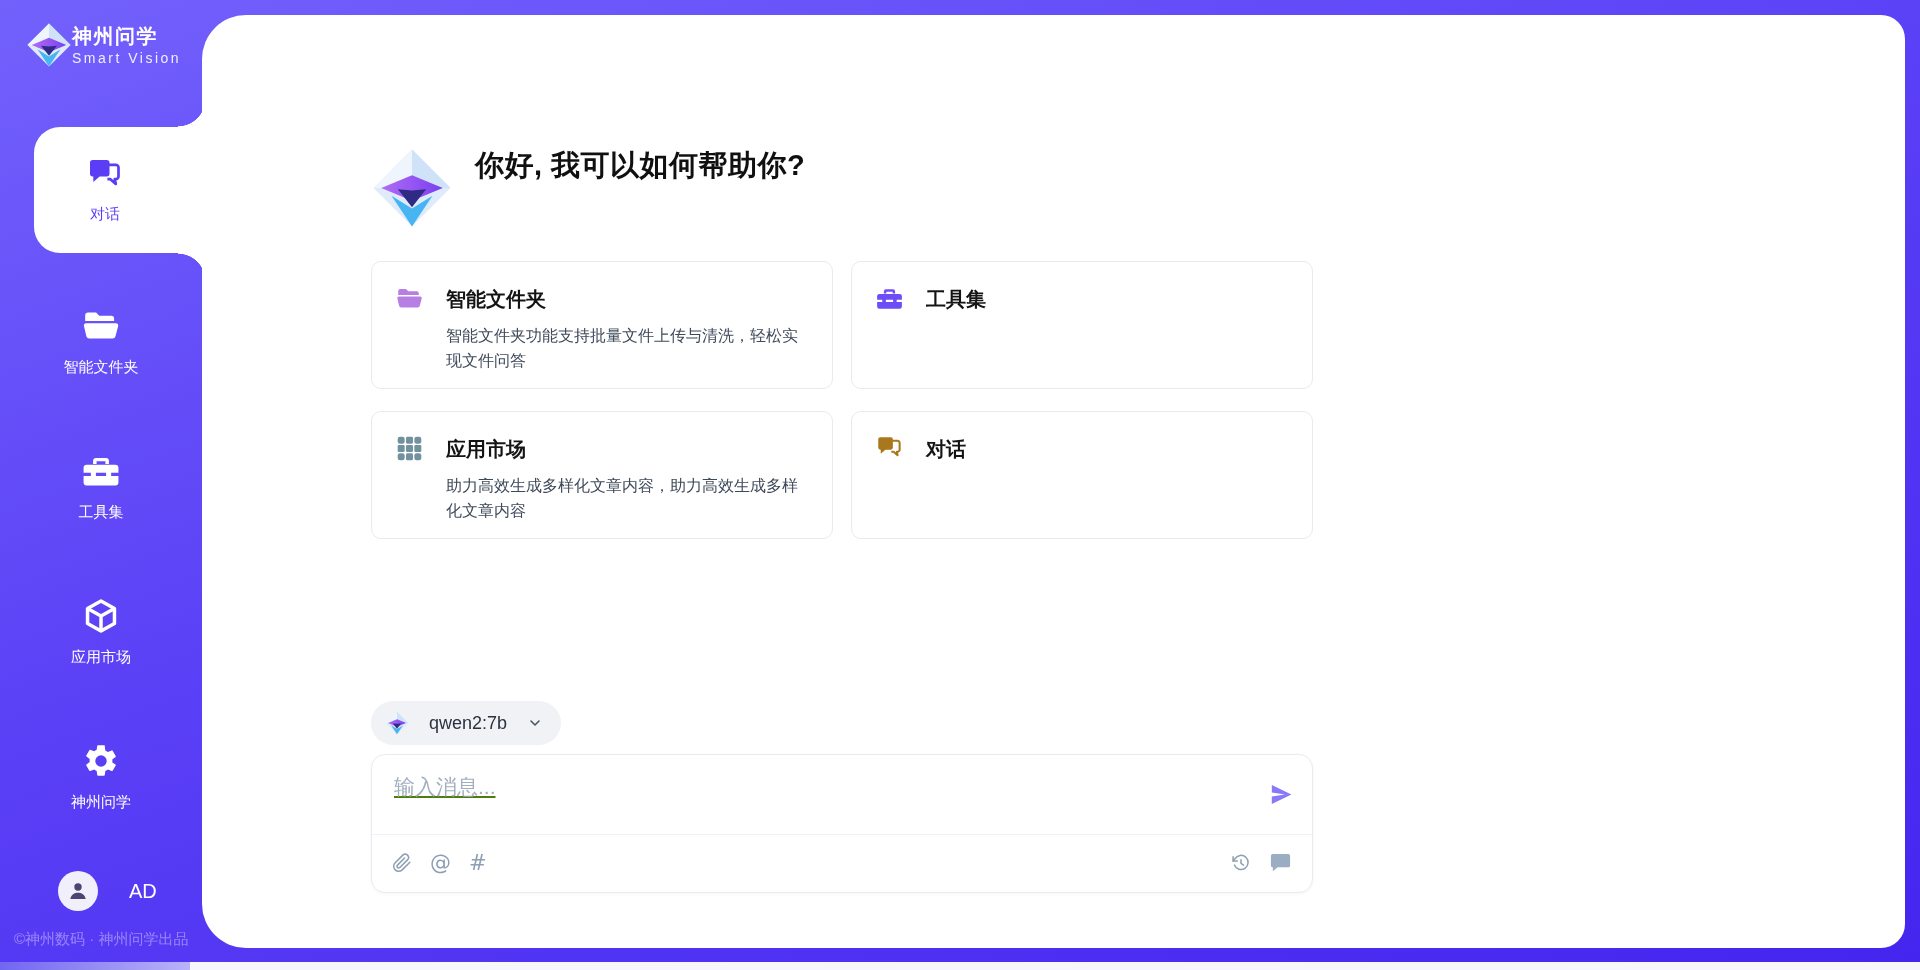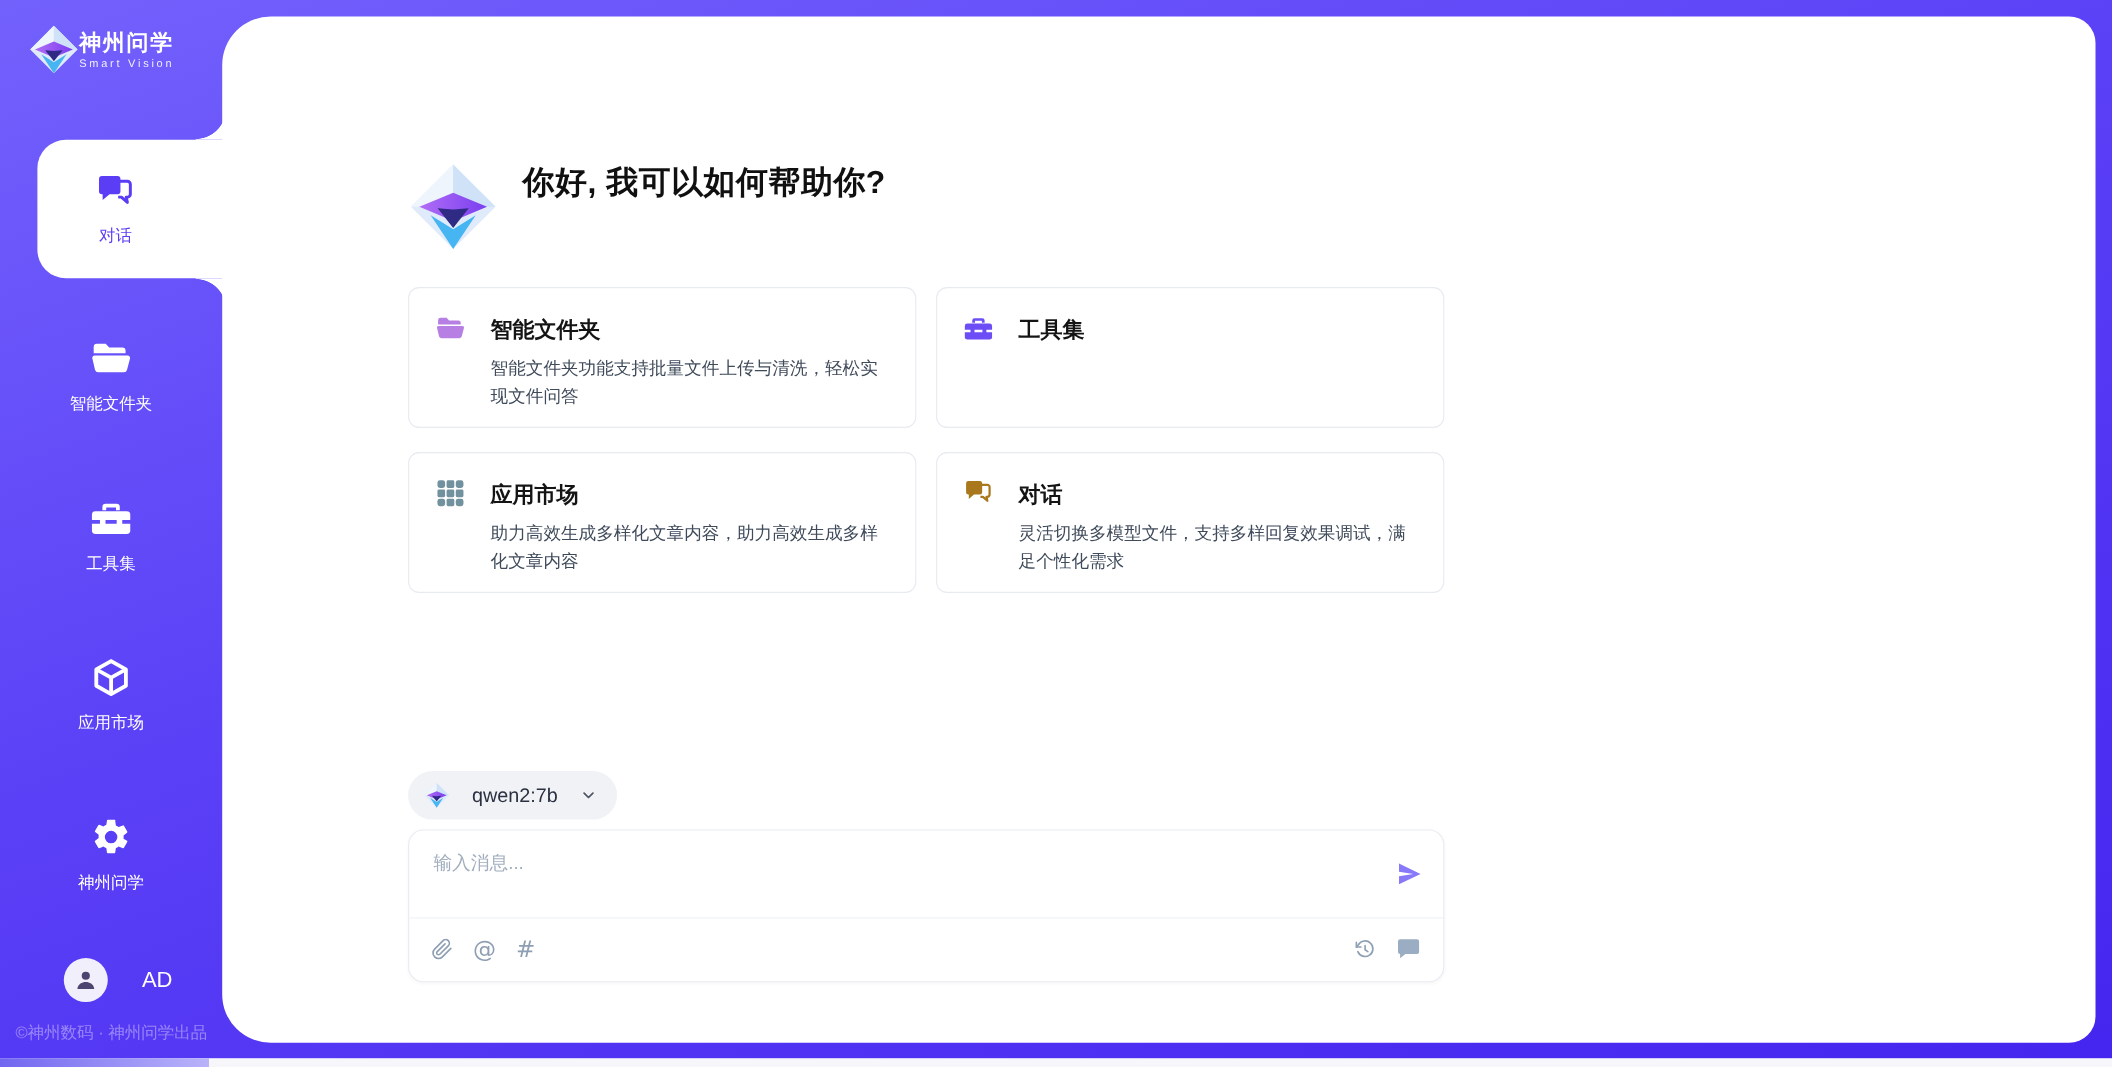--- a/index.html
+++ b/index.html
@@ -15,21 +15,21 @@
   
   .panel {
     position:absolute; left:202px; top:15px; width:1703px; height:933px;
     background:#ffffff; border-radius:44px 24px 24px 44px;
   }
 
   
   .brand { position:absolute; left:26px; top:22px; display:flex; align-items:center; gap:0; }
   .brand svg { width:46px; height:46px; }
   .brand-name { color:#fff; font-size:20px; font-weight:700; letter-spacing:1.5px; line-height:1.2; }
-  .brand-sub  { color:#eef0ff; font-size:10px; letter-spacing:2.5px; margin-top:2px; }
+  .brand-sub  { color:#eef0ff; font-size:14px; letter-spacing:2.5px; margin-top:2px; }
 
   .tab-active {
     position:absolute; left:34px; top:127px; width:172px; height:126px;
     background:#fff; border-radius:26px 0 0 26px;
     display:flex; flex-direction:column; align-items:center; justify-content:center; gap:12px;
     padding-right:30px; cursor:pointer;
   }
   .tab-active svg { width:36px; height:36px; color:#5b3df5; }
   .tab-active .lbl { color:#5b3df5; font-size:15px; font-weight:500; }
   .fillet { position:absolute; right:0; width:28px; height:28px; }
@@ -92,22 +92,23 @@
   .model-pill svg.chev { width:16px; height:16px; color:#4b5563; }
 
   .input-card {
     position:absolute; left:371px; top:754px; width:942px; height:139px;
     background:#fff; border:1px solid #e9ebf2; border-radius:14px;
     box-shadow:0 1px 3px rgba(40,40,90,0.04);
   }
   .input-card textarea {
     position:absolute; left:0; top:0; width:860px; height:76px;
     border:none; outline:none; resize:none; background:transparent;
-    padding:18px 0 0 22px; font-size:17px; color:#0f172a;
+    padding:18px 0 0 22px; font-size:21px; color:#4d7c0f;
     font-family:inherit;
+    text-decoration:underline;
   }
   .input-card textarea::placeholder { color:#a2aebe; }
   .send { position:absolute; right:16px; top:26px; width:30px; height:30px; border:none; background:transparent; cursor:pointer; }
   .send svg { width:27px; height:27px; color:#8879f9; }
   .divider { position:absolute; left:0; top:79px; width:100%; height:1px; background:#eef1f5; }
   .tools { position:absolute; left:0; bottom:0; width:100%; height:59px; padding:0 20px; display:flex; align-items:center; justify-content:space-between; }
   .tools-left, .tools-right { display:flex; align-items:center; gap:18px; }
   .tool-btn { border:none; background:transparent; cursor:pointer; display:flex; align-items:center; color:#8e9fb3; padding:0; }
   .tool-btn svg { width:20px; height:20px; }
   .tool-btn.glyph { font-size:21px; font-family:"DejaVu Sans",sans-serif; color:#8e9fb3; }
@@ -293,21 +294,20 @@
         <h3>应用市场</h3>
         <p>助力高效生成多样化文章内容，助力高效生成多样化文章内容</p>
       </div>
     </div>
     <div class="card">
       <svg class="card-icon ic-chat-c">
           <use href="#sym-chat"></use>
         </svg>
       <div>
         <h3>对话</h3>
-        <p>灵活切换多模型文件，支持多样回复效果调试，满足个性化需求</p>
       </div>
     </div>
   </section>
 
   <button class="model-pill">
     <svg class="logo">
         <use href="#sym-diamond"></use>
       </svg>
     <span class="model-name">qwen2:7b</span>
     <svg class="chev">

